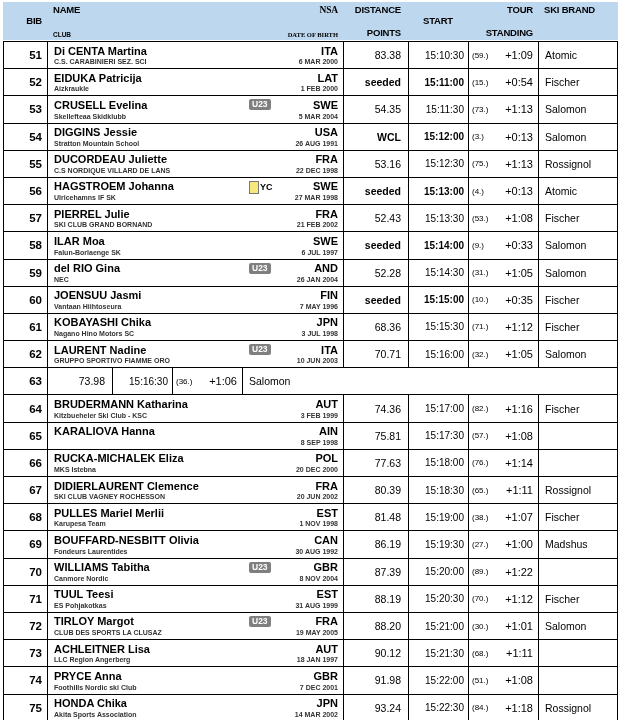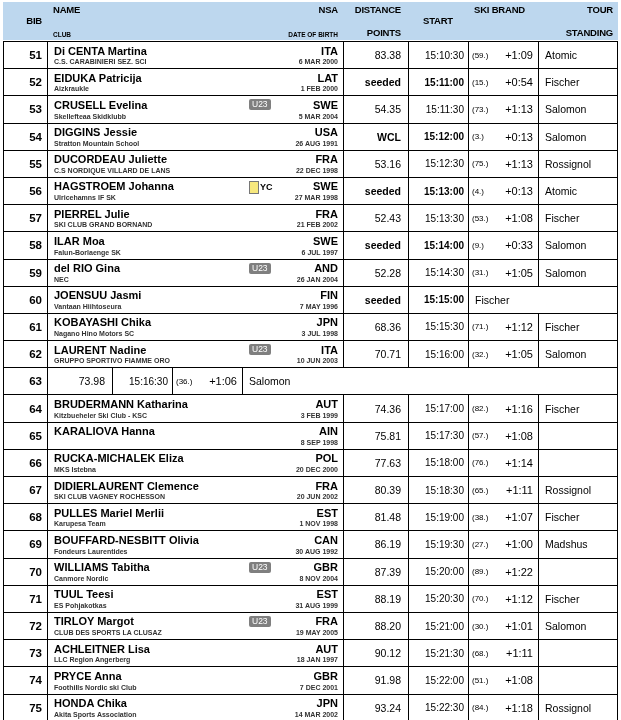--- a/index.html
+++ b/index.html
@@ -25,21 +25,21 @@
   .col-brand{width:80px;flex:0 0 80px;}
 
   
   .header-row{display:flex;background:var(--header-bg);height:38px;box-sizing:border-box;}
   .hcell{box-sizing:border-box;display:flex;flex-direction:column;justify-content:space-between;padding:3px 0 2.5px 0;}
   .h-main{font-weight:bold;font-size:9.5px;line-height:10px;letter-spacing:-0.2px;}
   .h-sub{font-weight:bold;font-size:6.5px;line-height:7px;}
   .hcell.h-bib{justify-content:center;align-items:flex-end;padding-right:5px;}
   .hcell.h-name{flex-direction:row;justify-content:space-between;padding-left:6px;padding-right:5px;}
   .h-name-left,.h-name-right{display:flex;flex-direction:column;justify-content:space-between;}
-  .h-name-right{align-items:flex-end;}
+  .h-name-right{align-items:flex-end;font-family:Liberation Serif, serif;}
   .hcell.h-points{align-items:flex-end;padding-right:7px;text-align:right;}
   .hcell.h-start{justify-content:center;align-items:center;}
   .hcell.h-tour{align-items:flex-end;padding-right:5px;text-align:right;}
   .hcell.h-brand{justify-content:flex-start;align-items:flex-start;padding-left:6px;}
 
   
   .tbody{margin-top:1px;}
   .row{display:flex;height:28.2px;box-sizing:border-box;border:1px solid var(--border);background:#fff;}
   .row + .row{margin-top:-1px;}
   .cell{box-sizing:border-box;border-right:1px solid var(--border);display:flex;align-items:center;overflow:hidden;}
@@ -48,21 +48,21 @@
   .bib-cell{justify-content:flex-end;padding-right:5px;font-weight:bold;font-size:11.5px;}
 
   .name-cell{position:relative;justify-content:space-between;align-items:stretch;padding:2.5px 5px 2px 6px;}
   .name-left{display:flex;flex-direction:column;justify-content:space-between;min-width:0;}
   .athlete-name{font-weight:bold;font-size:11px;line-height:12px;white-space:nowrap;}
   .athlete-club{font-weight:bold;font-size:7px;line-height:8px;color:#333;white-space:nowrap;}
   .name-right{display:flex;flex-direction:column;justify-content:space-between;align-items:flex-end;text-align:right;}
   .nsa{font-weight:bold;font-size:11px;line-height:12px;}
   .dob{font-weight:bold;font-size:7px;line-height:8px;color:#333;white-space:nowrap;}
   .badge-zone{position:absolute;left:201px;top:3px;display:flex;align-items:center;}
-  .u23-badge{background:var(--u23-bg);color:#fff;font-weight:normal;font-size:8.5px;line-height:11px;padding:0 3px;border-radius:2px;}
+  .u23-badge{background:var(--u23-bg);color:#fff;font-weight:bold;font-size:8.5px;line-height:11px;padding:0 3px;border-radius:2px;}
   .yc-badge{display:flex;align-items:center;}
   .yc-square{width:8px;height:11px;background:var(--yc-fill);border:1px solid #777;display:inline-block;}
   .yc-label{font-weight:bold;font-size:9px;margin-left:1px;}
 
   .points-cell{justify-content:flex-end;padding-right:7px;font-size:10.5px;}
   .start-cell{justify-content:flex-end;padding-right:4px;font-size:10px;}
   .tour-cell{justify-content:space-between;padding:0 5px 0 3px;}
   .rank{font-size:8px;}
   .gap{font-size:11px;}
   .brand-cell{justify-content:flex-start;padding-left:6px;font-size:10.5px;}
@@ -87,26 +87,26 @@
         <span class="h-sub">DATE OF BIRTH</span>
       </div>
     </div>
     <div class="hcell col-points h-points">
       <span class="h-main">DISTANCE</span>
       <span class="h-main">POINTS</span>
     </div>
     <div class="hcell col-start h-start">
       <span class="h-main">START</span>
     </div>
-    <div class="hcell col-brand h-brand">
-      <span class="h-main">SKI BRAND</span>
-    </div>
     <div class="hcell col-tour h-tour">
       <span class="h-main">TOUR</span>
       <span class="h-main">STANDING</span>
+    </div>
+    <div class="hcell col-brand h-brand">
+      <span class="h-main">SKI BRAND</span>
     </div>
   </div>
 
   <div class="tbody">
       <div class="row">
     <div class="cell col-bib bib-cell">51</div>
     <div class="cell col-name name-cell">
       <div class="name-left">
         <span class="athlete-name">Di CENTA Martina</span>
         <span class="athlete-club">C.S. CARABINIERI SEZ. SCI</span>
@@ -334,20 +334,24 @@
         
         
       </div>
       <div class="name-right">
         <span class="nsa">FIN</span>
         <span class="dob">7 MAY 1996</span>
       </div>
     </div>
     <div class="cell col-points points-cell bold">seeded</div>
     <div class="cell col-start start-cell bold">15:15:00</div>
+    <div class="cell col-tour tour-cell">
+      <span class="rank">(10.)</span>
+      <span class="gap">+0:35</span>
+    </div>
     <div class="cell col-brand brand-cell">Fischer</div>
   </div>
       <div class="row">
     <div class="cell col-bib bib-cell">61</div>
     <div class="cell col-name name-cell">
       <div class="name-left">
         <span class="athlete-name">KOBAYASHI Chika</span>
         <span class="athlete-club">Nagano Hino Motors SC</span>
       </div>
       <div class="badge-zone">

